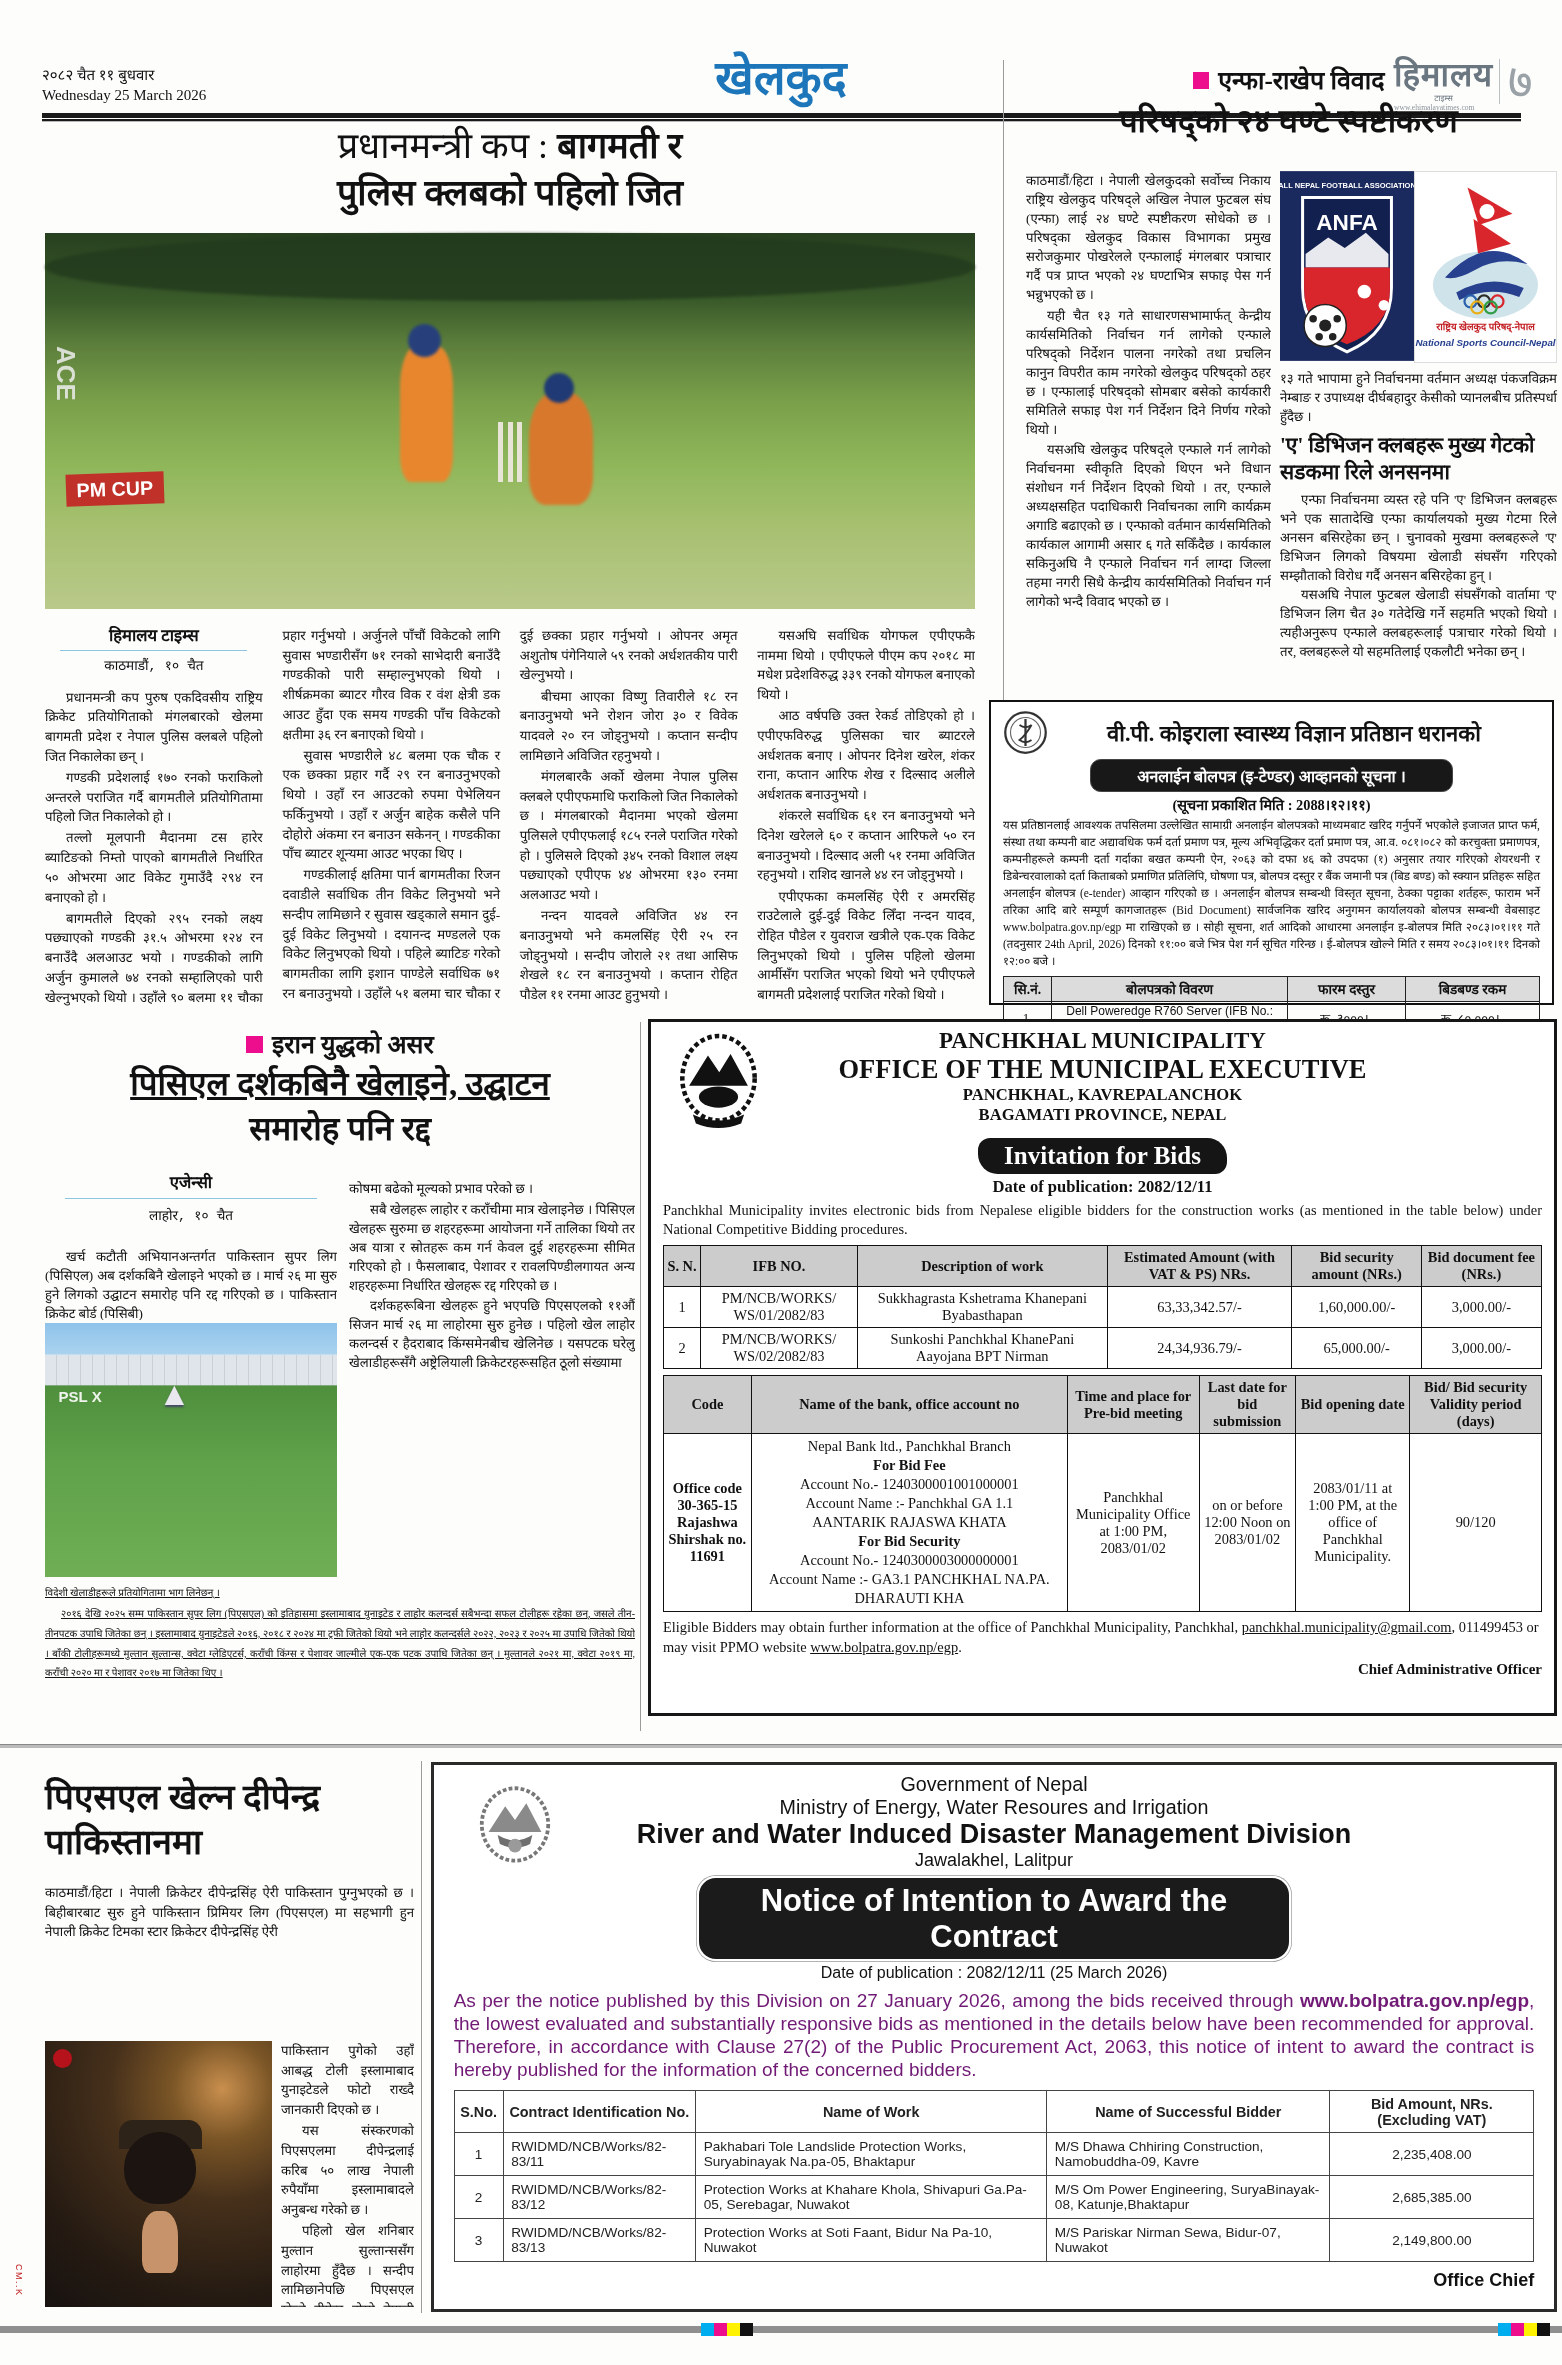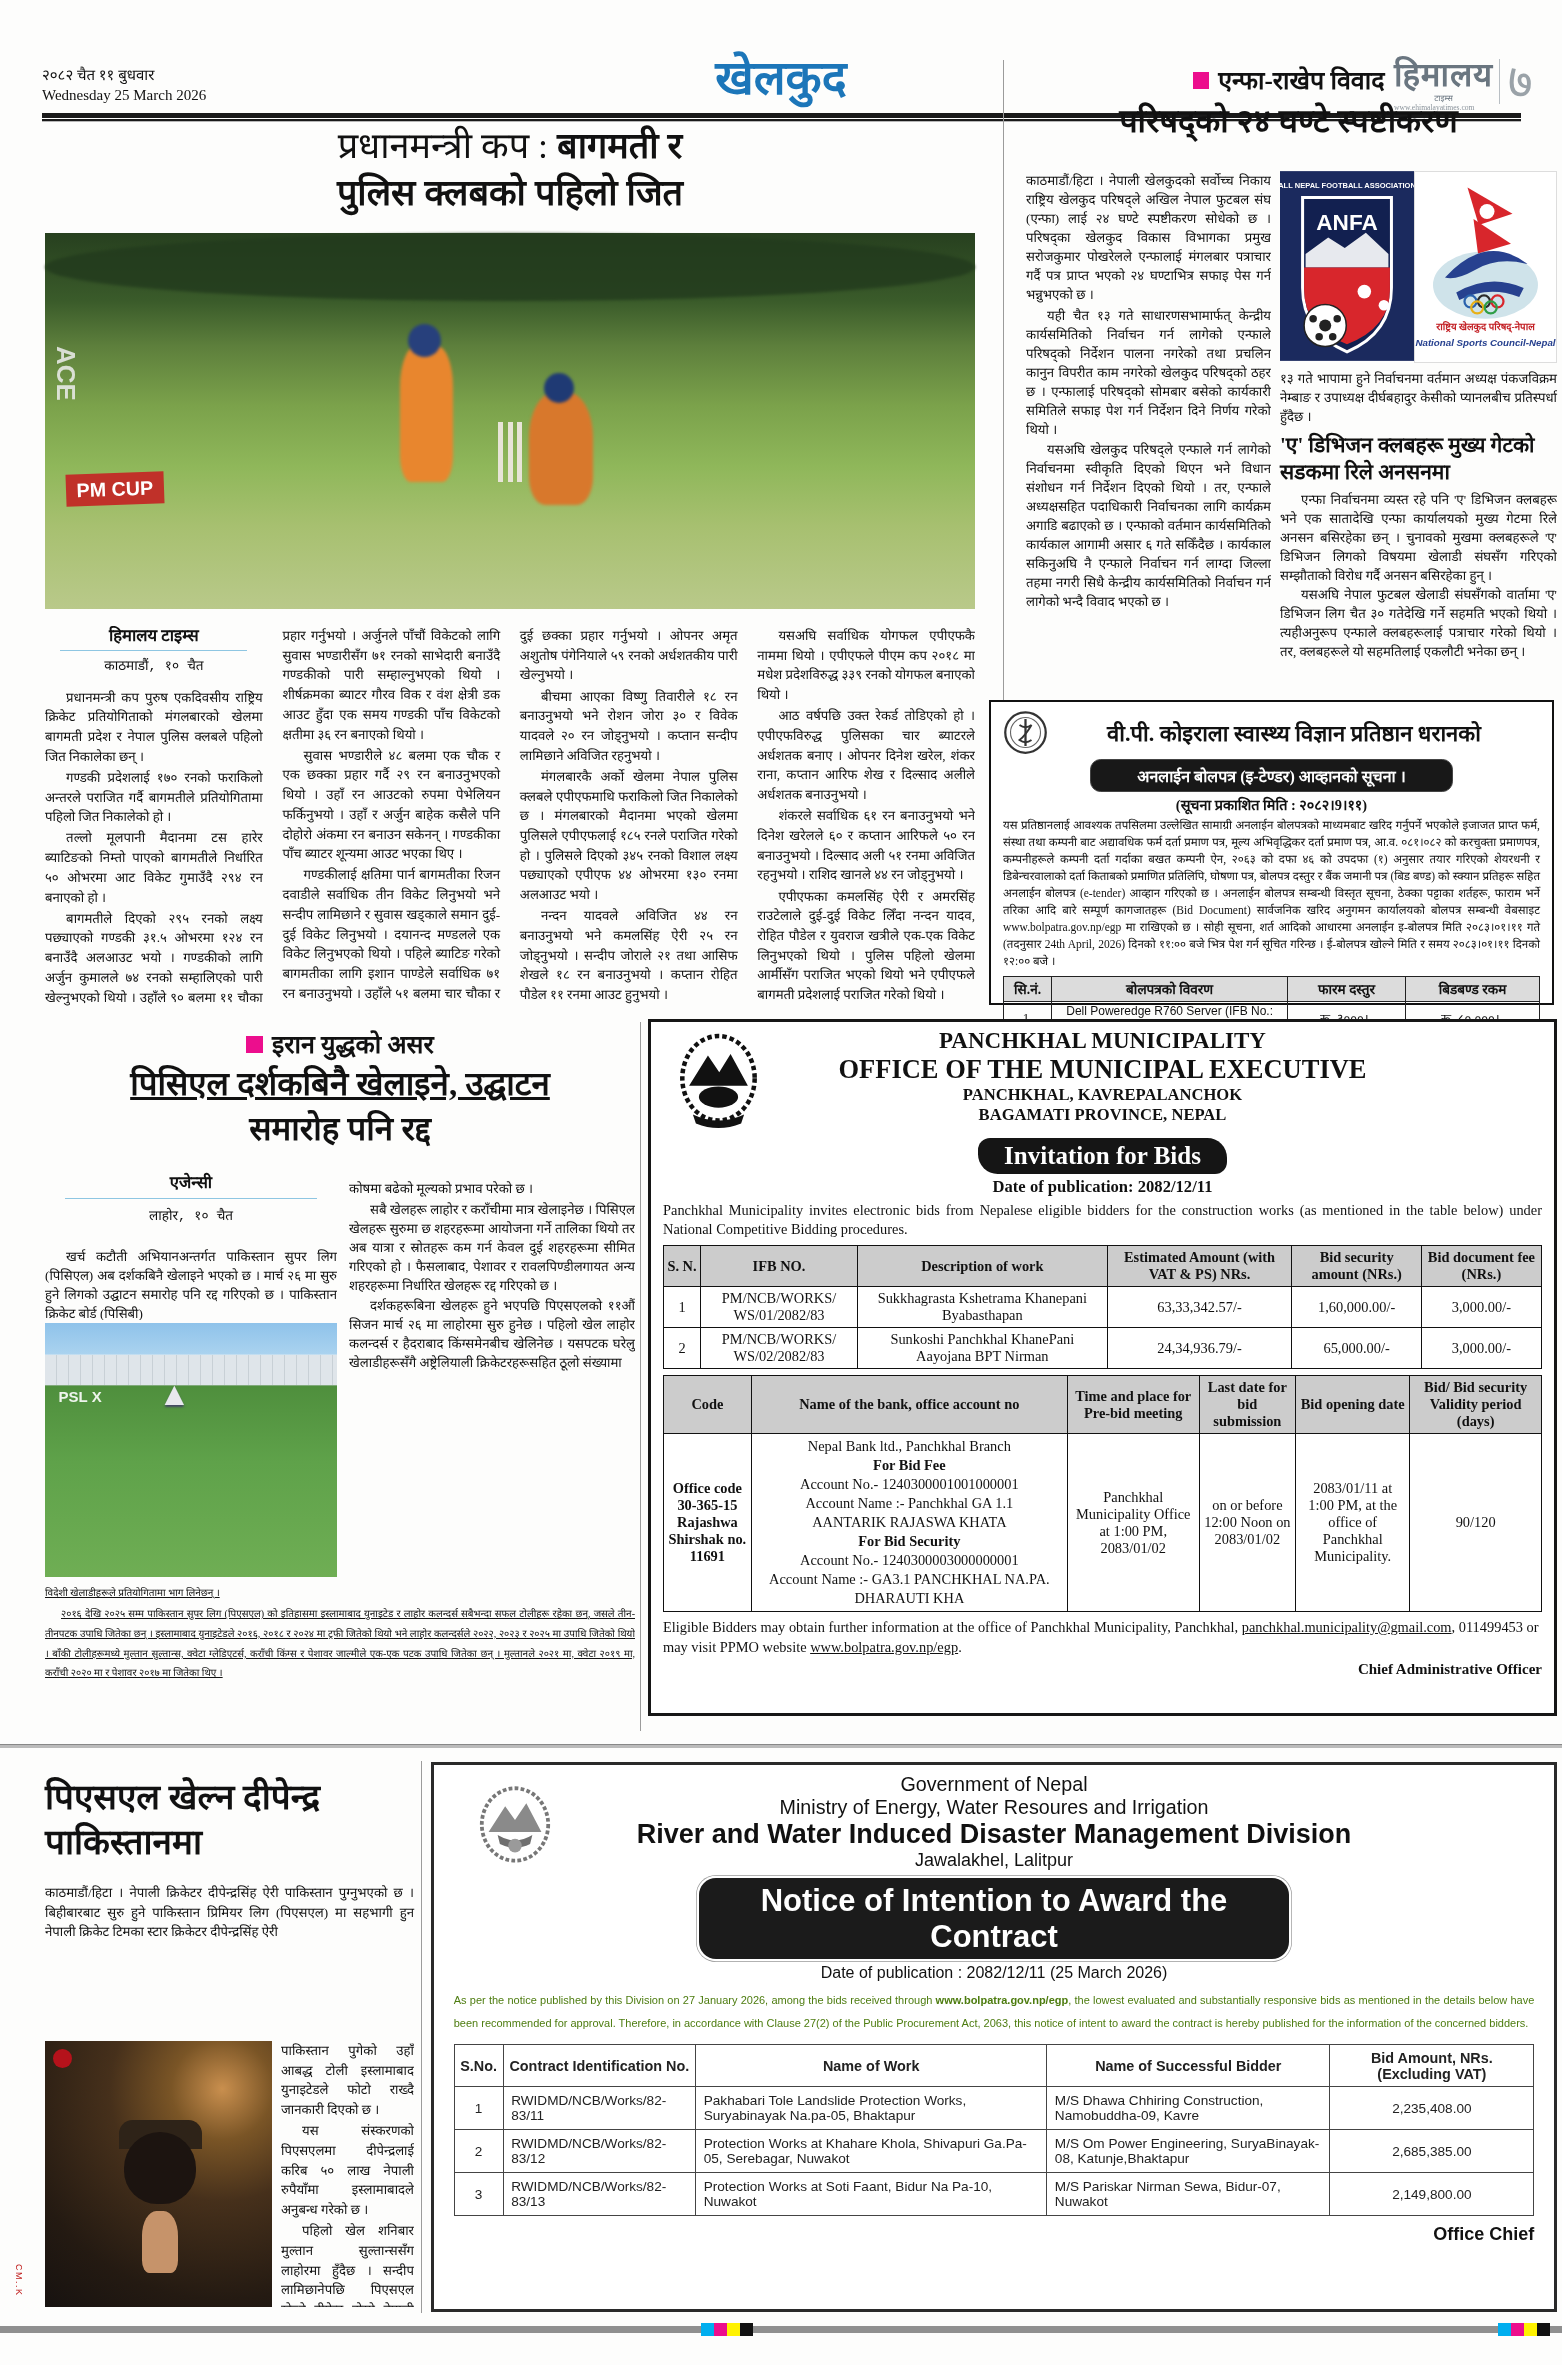--- a/index.html
+++ b/index.html
@@ -108,21 +108,21 @@
      box-sizing:border-box;padding:7.6px 19.7px;font-family:"Liberation Sans",sans-serif;}
   #rw-head{position:relative;text-align:center;}
   #rw-logo{position:absolute;left:21px;top:12px;}
   .rw-l1{font-size:19.7px;}
   .rw-l2{font-size:19.7px;}
   .rw-l3{font-size:27px;font-weight:bold;}
   .rw-l4{font-size:18px;}
   #rw-bar{margin:7.6px auto 4.5px auto;width:590px;background:#1b1b1b;color:#fff;text-align:center;
      font-size:31px;font-weight:bold;padding:4.5px 0;box-shadow:0 0 0 2.3px #fff,0 0 0 3px #999;border-radius:17px;}
   #rw-pub{text-align:center;font-size:16px;margin-bottom:7.6px;}
-  #rw-body{font-size:11px;line-height:23px;color:#4d7c0f;}
+  #rw-body{font-size:19px;line-height:23px;color:#701a75;}
   #rw-table{width:100%;border-collapse:collapse;margin-top:9px;color:#222;}
   #rw-table th{border:1.5px solid #444;font-size:14.4px;padding:4.5px;}
   #rw-table td{border:1.5px solid #444;font-size:13.6px;padding:6px 7.6px;}
   #rw-sign{text-align:right;font-size:18px;font-weight:bold;margin-top:7.6px;}
   
   #sep-grey{left:0;top:1744px;width:1562px;height:3px;background:#bbb;border-top:0.8px solid #888;}
   #press-bar{left:0;top:2326px;width:1562px;height:6.8px;background:#8f8f8f;}
   .regmarks{position:absolute;top:2323px;display:flex;}
   .regmarks span{width:13px;height:13px;display:inline-block;}
   #cmyk-edge{left:13.6px;top:2264px;color:#c0201f;font-size:9px;writing-mode:vertical-rl;
@@ -245,21 +245,21 @@
   <div id="bpk-title-row">
     <svg width="45" height="45" viewBox="0 0 60 60">
       <circle cx="30" cy="30" r="27" fill="none" stroke="#333" stroke-width="3"></circle>
       <circle cx="30" cy="30" r="20" fill="none" stroke="#666" stroke-width="1.5"></circle>
       <line x1="30" y1="12" x2="30" y2="48" stroke="#333" stroke-width="3"></line>
       <path d="M22 20 q8 6 16 0 q-8 14 -16 20 q8 6 16 0" fill="none" stroke="#333" stroke-width="2.5"></path>
     </svg>
     <div id="bpk-title">वी.पी. कोइराला स्वास्थ्य विज्ञान प्रतिष्ठान धरानको</div>
   </div>
   <div id="bpk-bar">अनलाईन बोलपत्र (इ-टेण्डर) आव्हानको सूचना ।</div>
-  <div id="bpk-date">(सूचना प्रकाशित मिति : २०८२।9।११)</div>
+  <div id="bpk-date">(सूचना प्रकाशित मिति : 2088।१२।११)</div>
   <div id="bpk-body" class="just">यस प्रतिष्ठानलाई आवश्यक तपसिलमा उल्लेखित सामाग्री अनलाईन बोलपत्रको माध्यमबाट खरिद गर्नुपर्ने भएकोले इजाजत प्राप्त फर्म, संस्था तथा कम्पनी बाट अद्यावधिक फर्म दर्ता प्रमाण पत्र, मूल्य अभिवृद्धिकर दर्ता प्रमाण पत्र, आ.व. ०८१।०८२ को करचुक्ता प्रमाणपत्र, कम्पनीहरूले कम्पनी दर्ता गर्दाका बखत कम्पनी ऐन, २०६३ को दफा ४६ को उपदफा (१) अनुसार तयार गरिएको शेयरधनी र डिबेन्चरवालाको दर्ता किताबको प्रमाणित प्रतिलिपि, घोषणा पत्र, बोलपत्र दस्तुर र बैंक जमानी पत्र (बिड बण्ड) को स्क्यान प्रतिहरू सहित अनलाईन बोलपत्र (e-tender) आव्हान गरिएको छ । अनलाईन बोलपत्र सम्बन्धी विस्तृत सूचना, ठेक्का पट्टाका शर्तहरू, फाराम भर्ने तरिका आदि बारे सम्पूर्ण कागजातहरू (Bid Document) सार्वजनिक खरिद अनुगमन कार्यालयको बोलपत्र सम्बन्धी वेबसाइट www.bolpatra.gov.np/egp मा राखिएको छ । सोही सूचना, शर्त आदिको आधारमा अनलाईन इ-बोलपत्र मिति २०८३।०१।११ गते (तदनुसार 24th April, 2026) दिनको ११:०० बजे भित्र पेश गर्न सूचित गरिन्छ । ई-बोलपत्र खोल्ने मिति र समय २०८३।०१।११ दिनको १२:०० बजे ।</div>
   <table id="bpk-table">
     <tbody>
         <tr>
       <th style="width:9%;">सि.नं.</th>
       <th style="width:44%;">बोलपत्रको विवरण</th>
       <th style="width:22%;">फारम दस्तुर</th>
       <th style="width:25%;">बिडबण्ड रकम</th>
     </tr>
     <tr>

